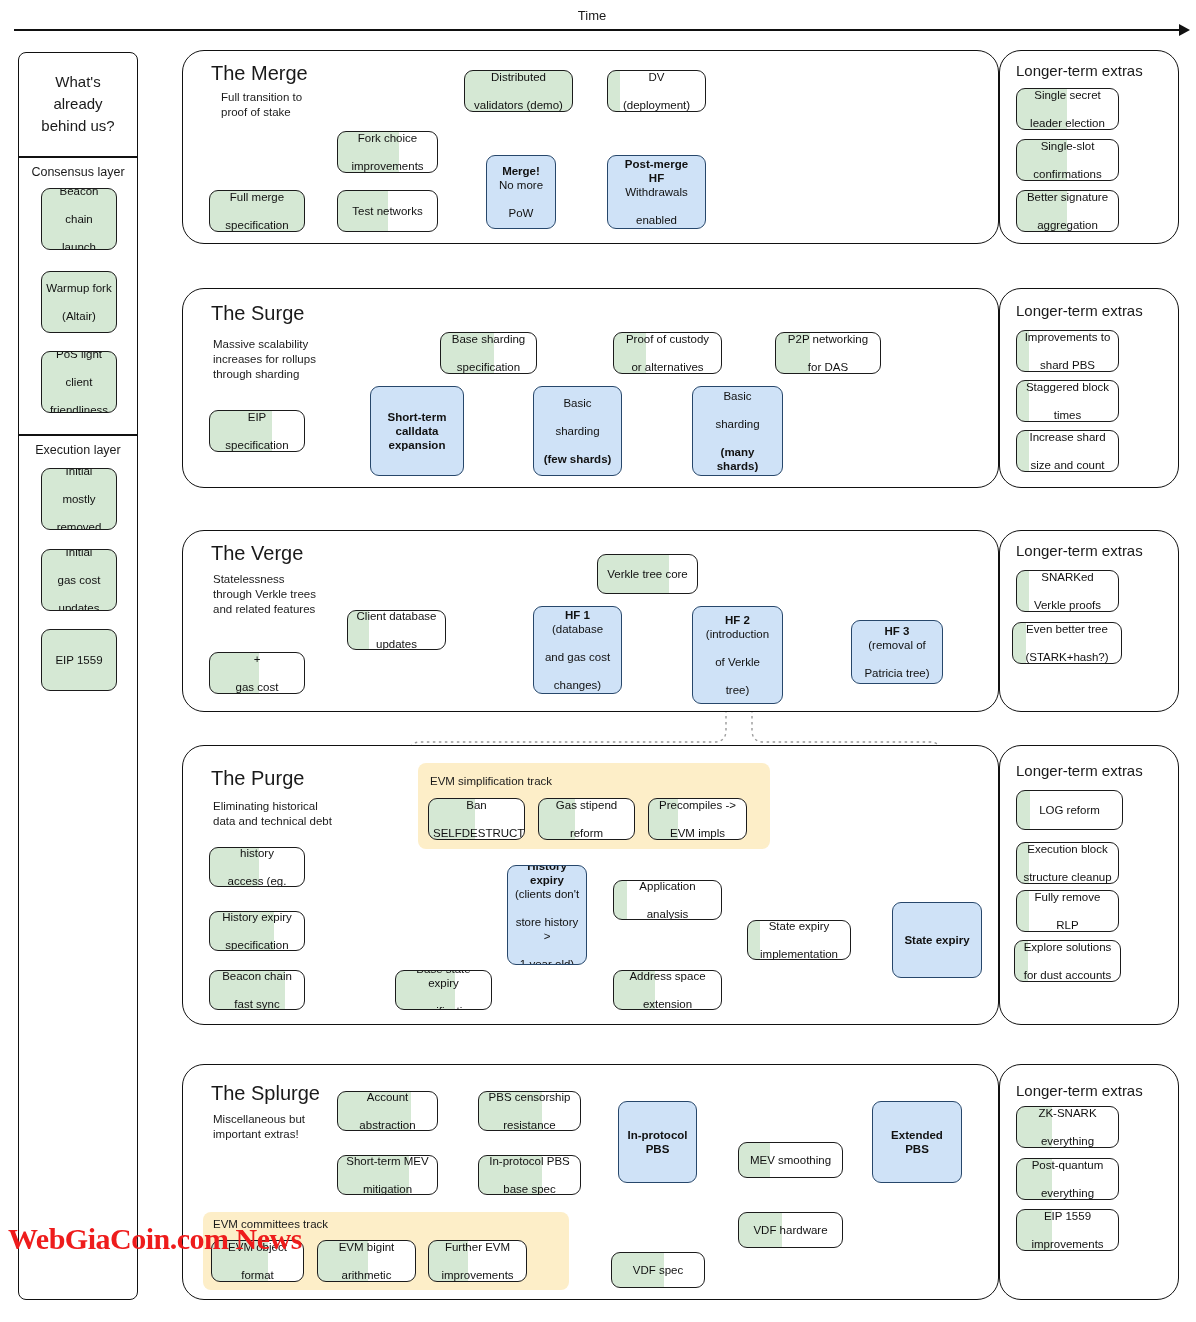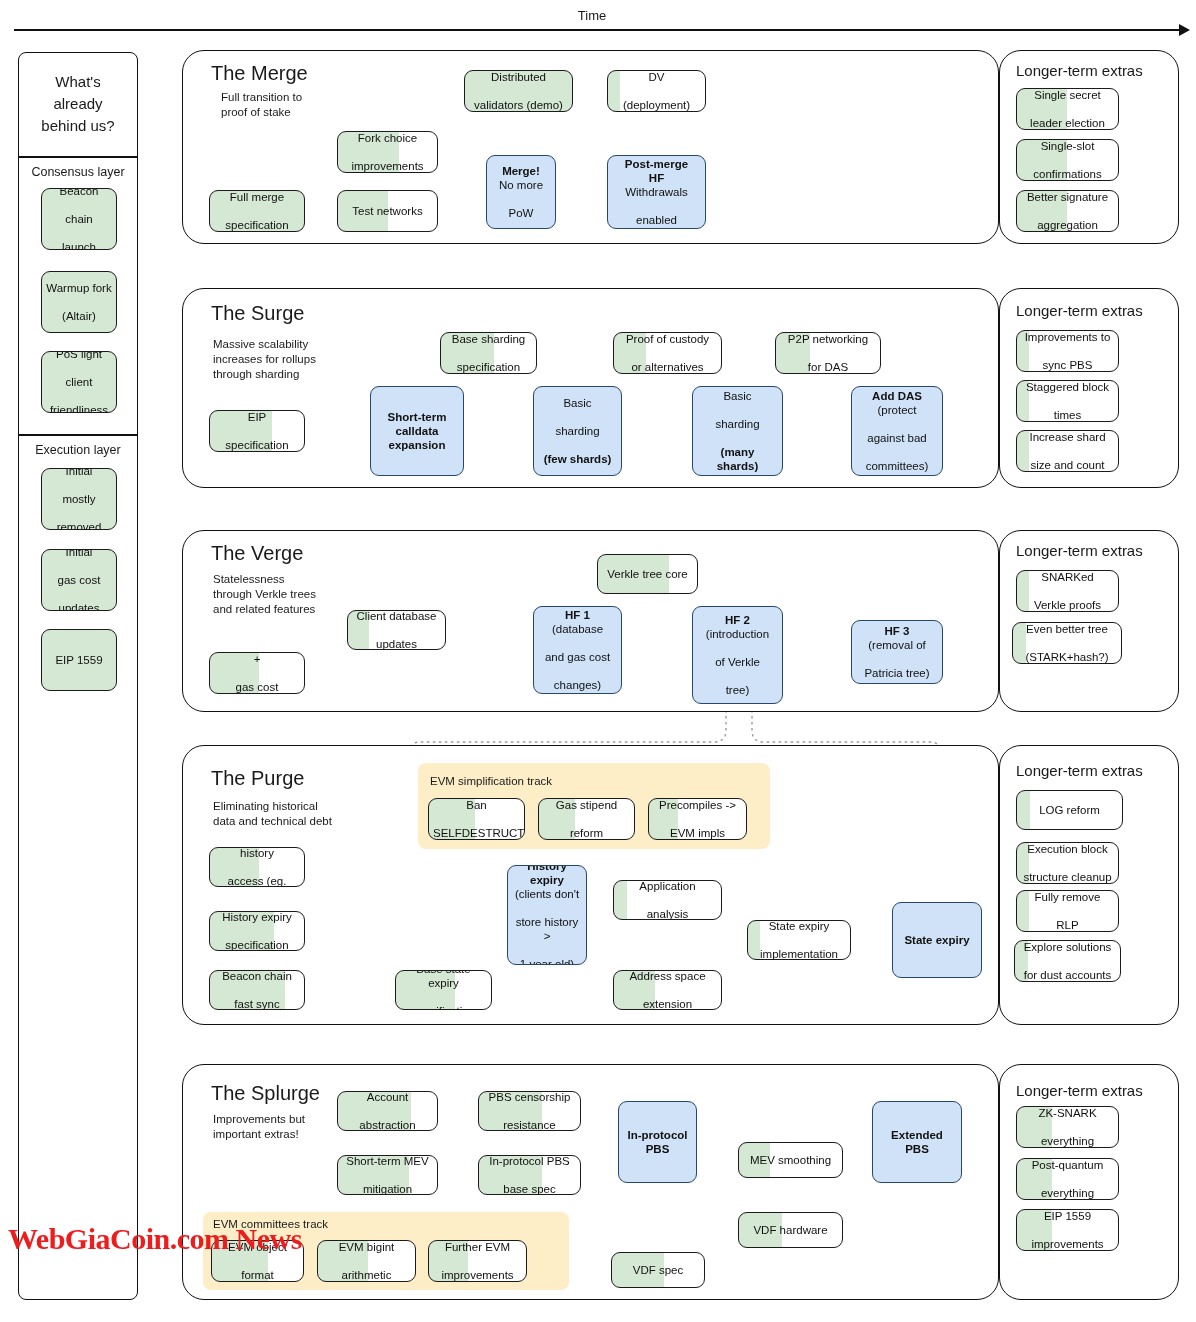--- a/index.html
+++ b/index.html
@@ -319,26 +319,23 @@
   </div>
   <div class="box blue" style="left:370px; top:386px; width:94px; height:90px">
     <span><b>Short-term</b><br><b>calldata</b><br><b>expansion</b></span>
   </div>
   <div class="box blue" style="left:533px; top:386px; width:89px; height:90px">
     <span><span>Basic</span><br><span>sharding</span><br><b>(few shards)</b></span>
   </div>
   <div class="box blue" style="left:692px; top:386px; width:91px; height:90px">
     <span><span>Basic</span><br><span>sharding</span><br><b>(many</b><br><b>shards)</b></span>
   </div>
-  <div class="box blue" style="left:851px; top:386px; width:92px; height:90px">
-    <span><b>Add DAS</b><br><span>(protect</span><br><span>against bad</span><br><span>committees)</span></span>
-  </div>
 
   <div class="box part" style="--p:12%; left:1016px; top:330px; width:103px; height:42px">
-    <span><span>Improvements to</span><br><span>sync PBS</span></span>
+    <span><span>Improvements to</span><br><span>shard PBS</span></span>
   </div>
   <div class="box part" style="--p:12%; left:1016px; top:380px; width:103px; height:42px">
     <span><span>Staggered block</span><br><span>times</span></span>
   </div>
   <div class="box part" style="--p:12%; left:1016px; top:430px; width:103px; height:42px">
     <span><span>Increase shard</span><br><span>size and count</span></span>
   </div>
 
   <div class="panel" style="left:182px; top:530px; width:817px; height:182px"></div>
   <div class="panel" style="left:999px; top:530px; width:180px; height:182px"></div>
@@ -438,21 +435,21 @@
   </div>
   <div class="box part" style="--p:12%; left:1014px; top:940px; width:107px; height:42px">
     <span><span>Explore solutions</span><br><span>for dust accounts</span></span>
   </div>
 
   <div class="panel" style="left:182px; top:1064px; width:817px; height:236px"></div>
   <div class="panel" style="left:999px; top:1064px; width:180px; height:236px"></div>
 
   <div class="sec-title" style="left:211px; top:1082px">The Splurge</div>
   <div class="sec-sub" style="left:203px; top:1112px">
-    <div>Improvements but</div>
+    <div>Miscellaneous but</div>
     <div>important extras!</div>
   </div>
   <div class="extras-title" style="left:1016px; top:1082px">Longer-term extras</div>
 
   <div class="box part" style="--p:74%; left:337px; top:1091px; width:101px; height:40px">
     <span><span>Account</span><br><span>abstraction</span></span>
   </div>
   <div class="box part" style="--p:62%; left:478px; top:1091px; width:103px; height:40px">
     <span><span>PBS censorship</span><br><span>resistance</span></span>
   </div>

